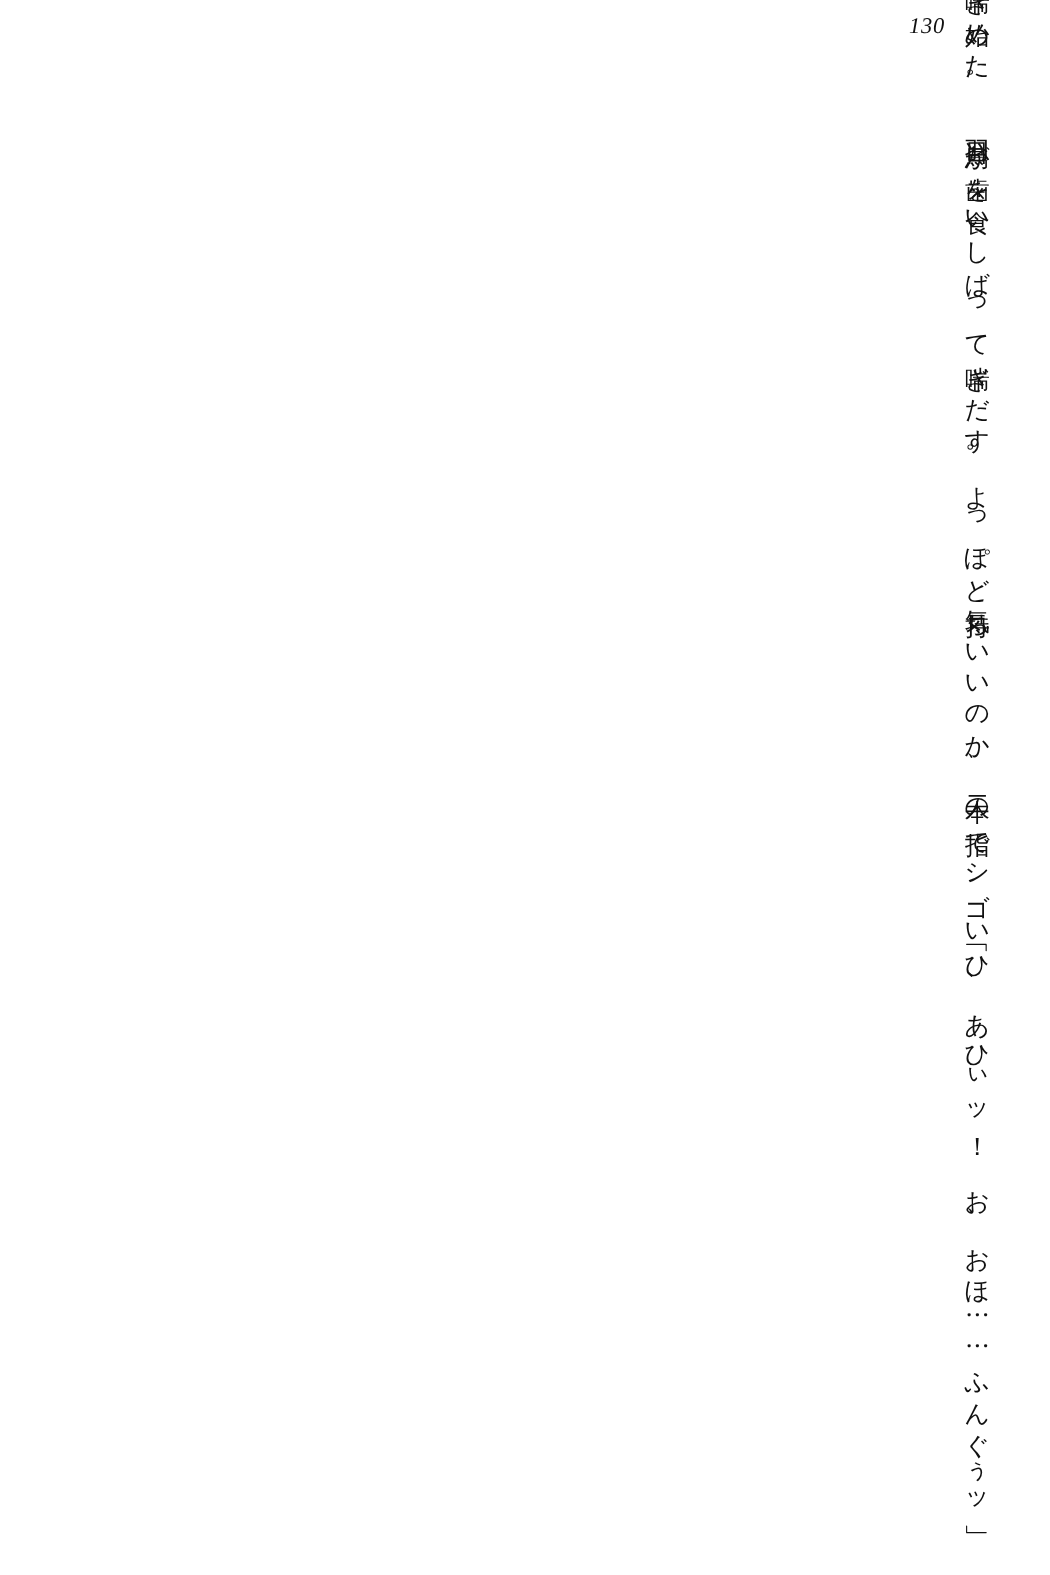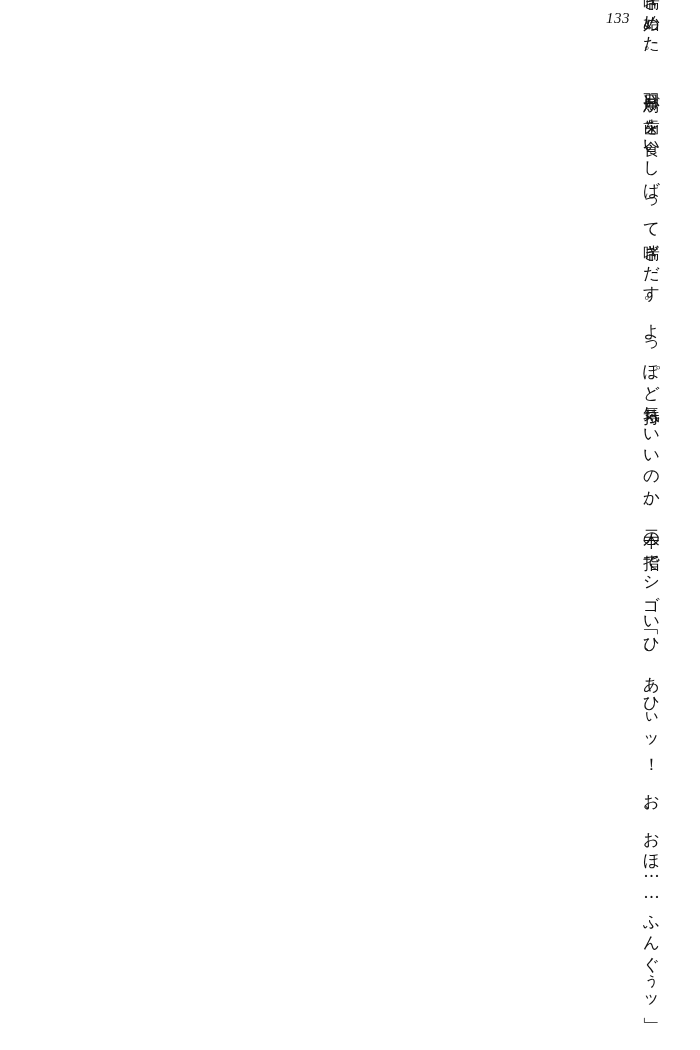--- a/index.html
+++ b/index.html
@@ -60,21 +60,21 @@
   }
   .line.indent-1 {
     padding-top: 17px;
   }
 </style>
 </head>
 <body>
 
 <div class="page">
 
-  <div class="page-number">133</div>
+  <div class="page-number">130</div>
 
   <div class="text-body">
       <div class="line">「ひ、あひぃッ！　お、おほ……ふんぐぅッ」</div>
       <div class="line indent-1">羽目鳥が歯を食いしばって喘ぎだす。よっぽど気持ちいいのか、二本の指でシゴい</div>
       <div class="line">てやると踏ん張るように喘ぎ始めた。</div>
     </div>
 
 </div>
 
 </body></html>

